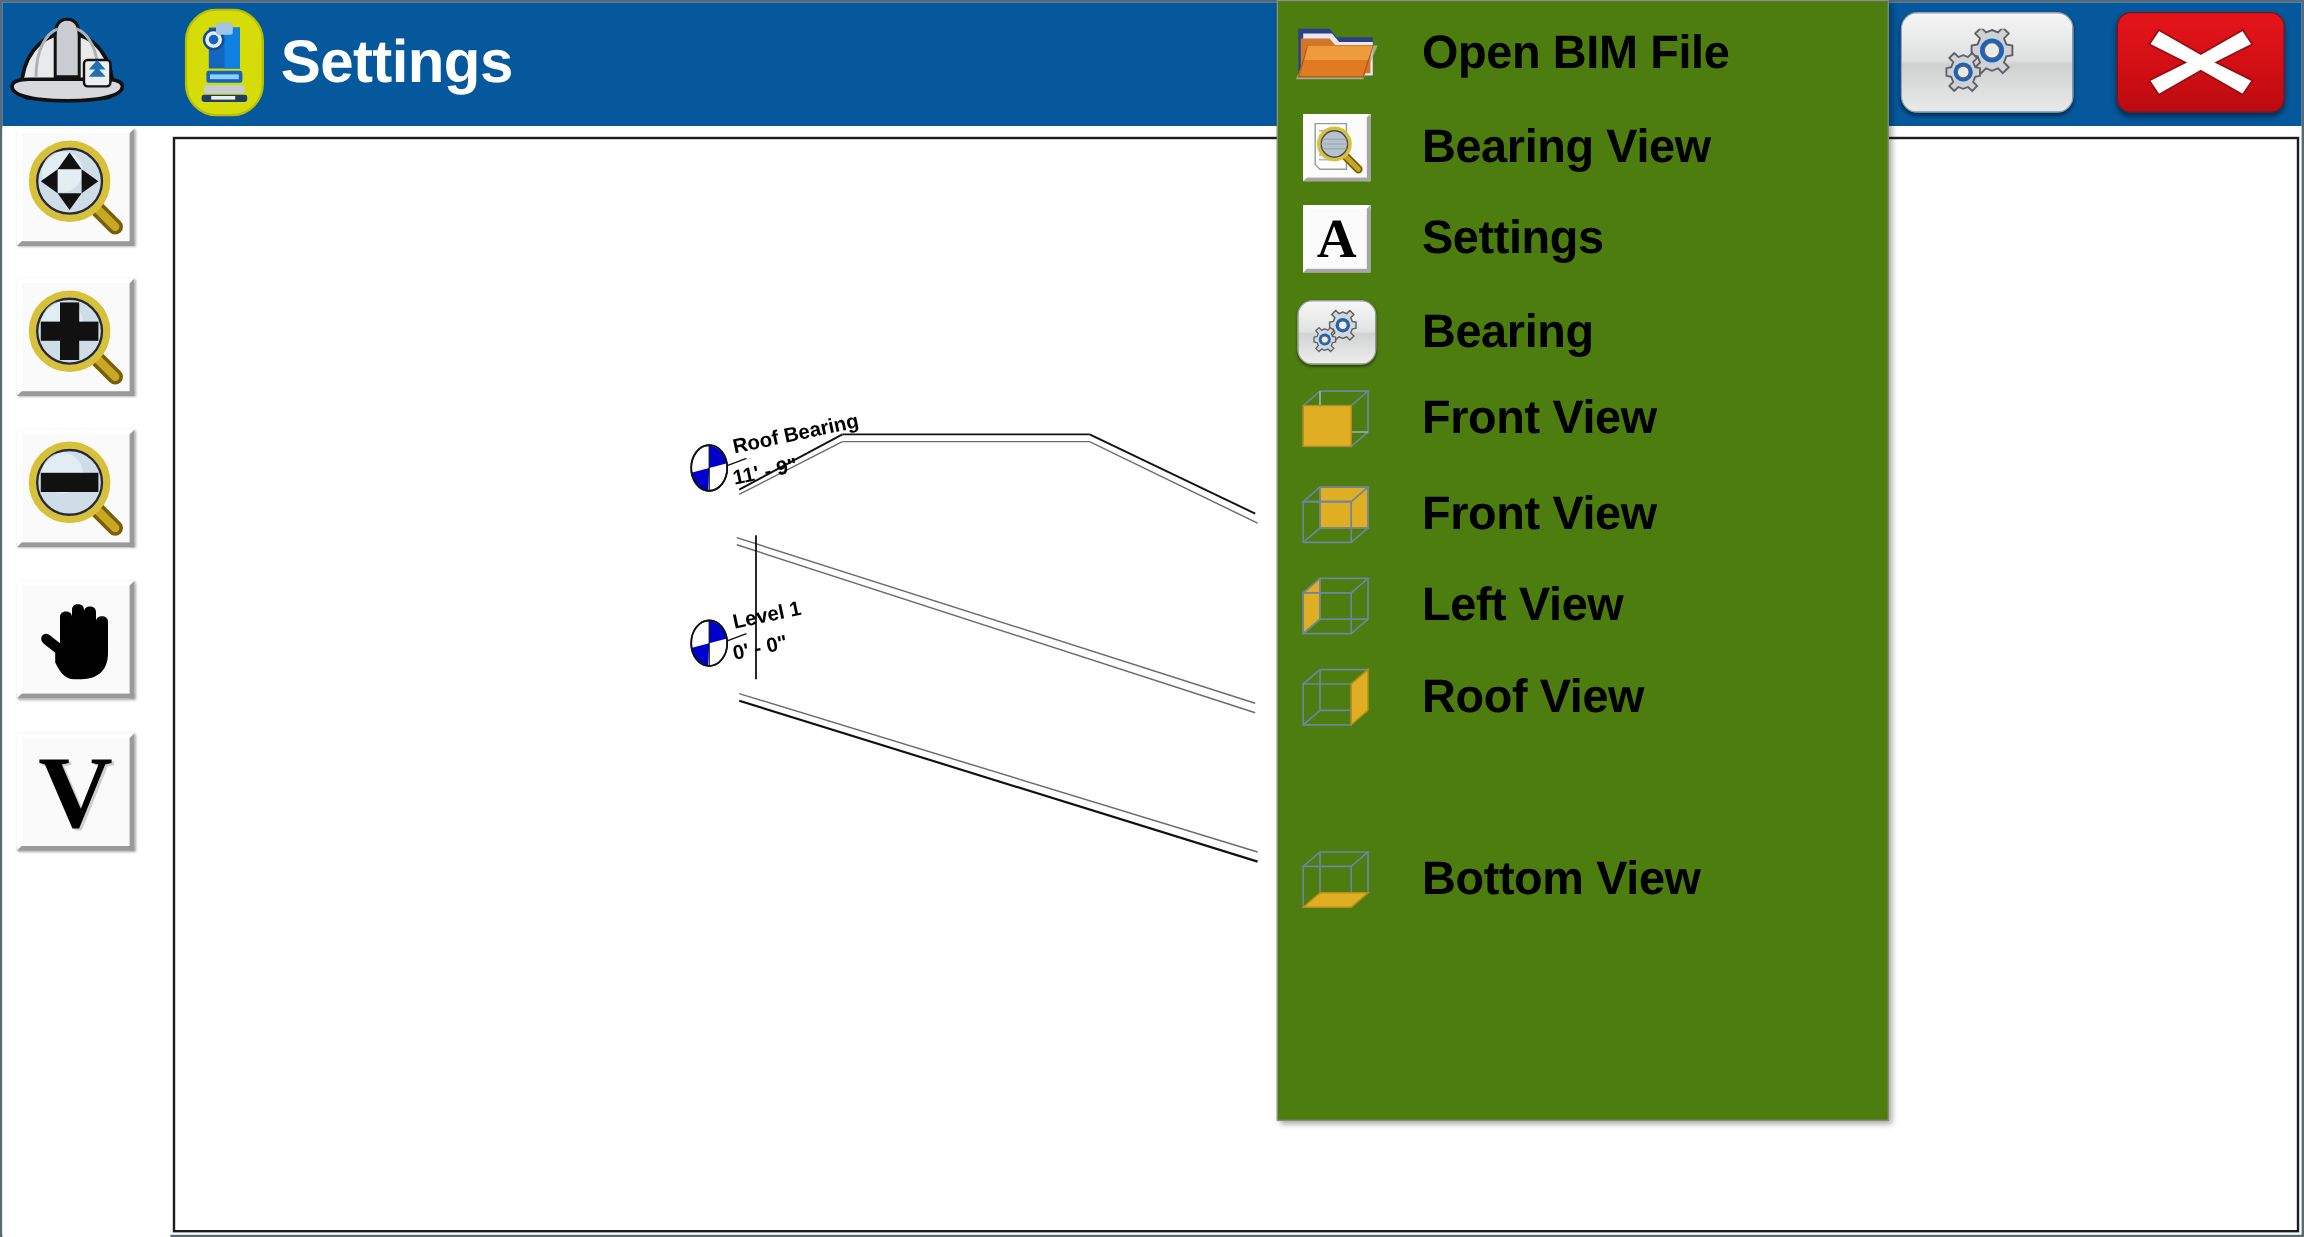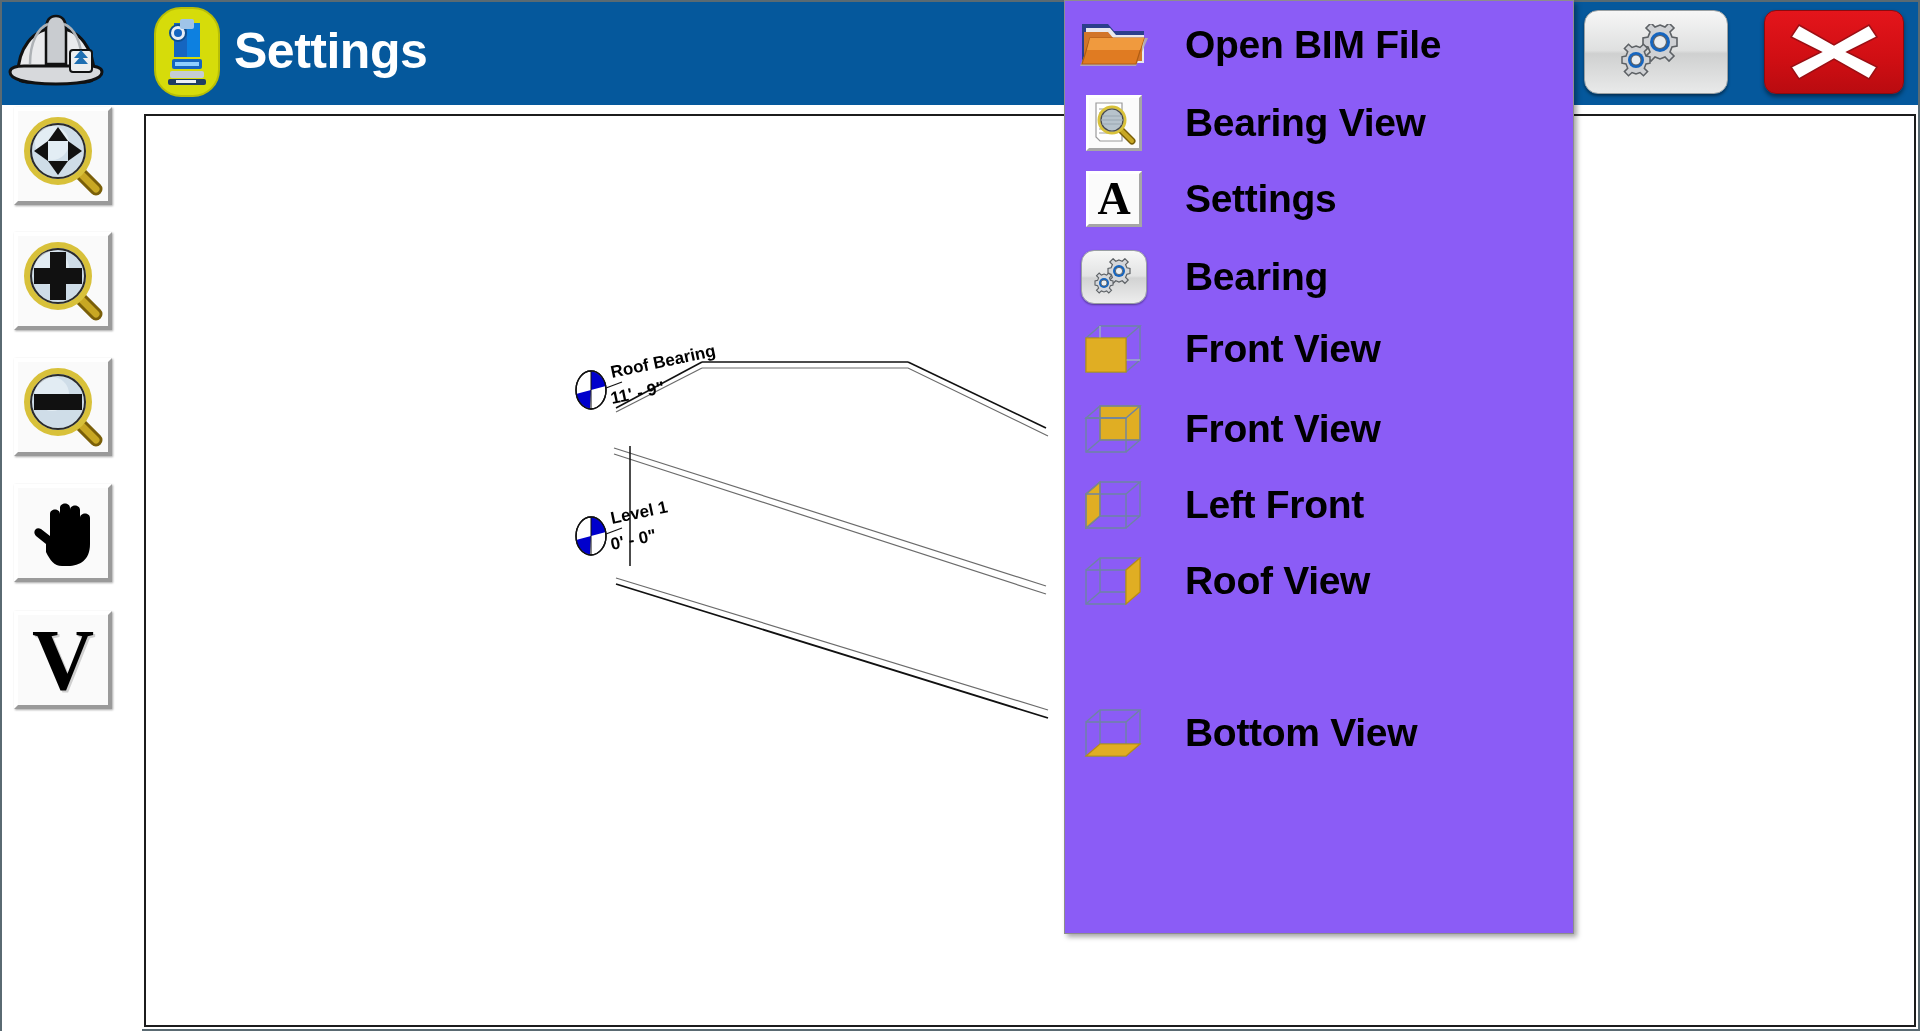--- a/index.html
+++ b/index.html
@@ -111,21 +111,21 @@
     font-size: 17px;
     font-weight: bold;
     fill: #000;
   }
 
   
   #dropdown-menu {
     position: absolute;
     left: 1062px; top: -2px;
     width: 510px; height: 934px;
-    background: #8b5cf6;
+    background: #4d7c0f;
     border: 1px solid #8d8d8d;
     box-shadow: 3px 3px 5px rgba(0,0,0,.35);
   }
   .menu-item {
     position: absolute;
     left: 0;
     width: 508px;
     height: 76px;
     display: flex;
     align-items: center;
@@ -443,21 +443,21 @@
           <path d="M4 18 L18 6 L18 40 L4 52 Z" fill="#e0ae23" stroke="#b98d14" stroke-width="1.2"></path>
           <g stroke="#6e84a3" stroke-width="1.4" fill="none">
             <path d="M4 18 L44 18 L44 52 L4 52 Z"></path>
             <path d="M4 18 L18 6 L58 6 L44 18"></path>
             <path d="M58 6 L58 40 L44 52"></path>
             <path d="M18 6 L18 40 L58 40"></path>
             <path d="M18 40 L4 52"></path>
           </g>
         </svg>
       </span>
-      <span class="mi-label">Left Front</span>
+      <span class="mi-label">Left View</span>
     </div>
 
     <div class="menu-item" style="top:542px">
       <span class="mi-icon">
         <svg width="64" height="58" viewBox="0 0 64 58">
           <g stroke="#6e84a3" stroke-width="1.4" fill="none">
             <path d="M4 18 L44 18 L44 52 L4 52 Z"></path>
             <path d="M4 18 L18 6 L58 6 L44 18"></path>
             <path d="M18 6 L18 40 L58 40"></path>
             <path d="M18 40 L4 52"></path>

